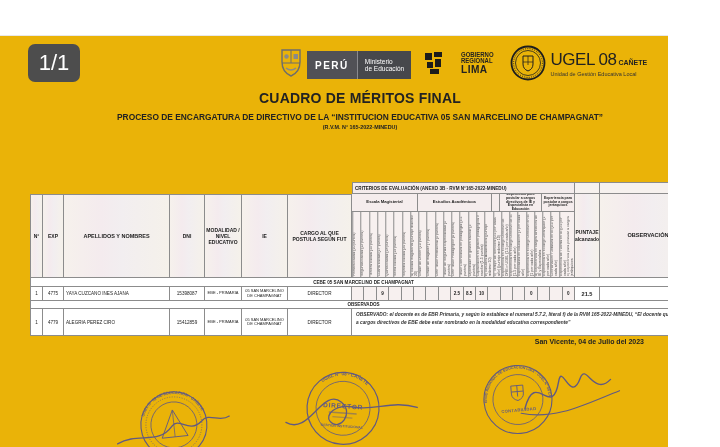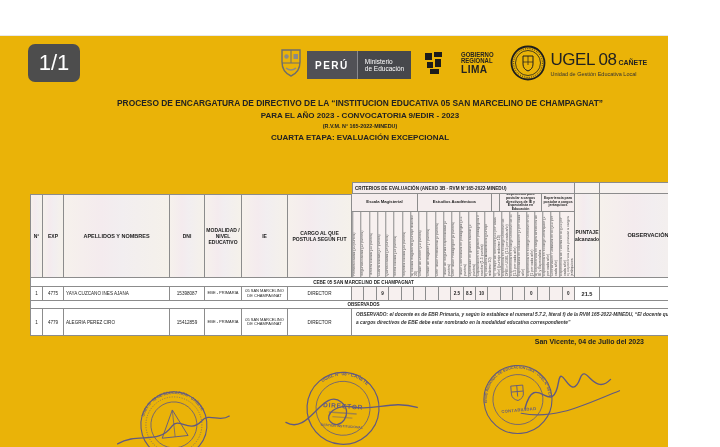--- a/index.html
+++ b/index.html
@@ -129,24 +129,23 @@
         <line x1="13" y1="17" x2="23" y2="17" stroke="#1e1e1e" stroke-width=".7"></line>
       </svg>
       <div>
         <span class="ugel-brand">UGEL 08</span><span class="ugel-region">CAÑETE</span>
         <div class="ugel-sub">Unidad de Gestión Educativa Local</div>
       </div>
     </div>
   </div>
 
   <div class="titles">
+    <div class="t-main">CUADRO DE MÉRITOS FINAL</div>
     <div class="t-2">PROCESO DE ENCARGATURA DE DIRECTIVO DE LA “INSTITUCION EDUCATIVA 05 SAN MARCELINO DE CHAMPAGNAT”</div>
-    <div class="t-3">PARA EL AÑO 2023 - CONVOCATORIA 9/EDIR - 2023</div>
     <div class="t-4">(R.V.M. N° 165-2022-MINEDU)</div>
-    <div class="t-5">CUARTA ETAPA: EVALUACIÓN EXCEPCIONAL</div>
   </div>
 
   <div class="tbl">
 
     <div class="row strip">
       <div class="spacer"></div>
       <div class="cell first topb c-crit crit-title">CRITERIOS DE EVALUACIÓN (ANEXO 3B - RVM N°165-2022-MINEDU)</div>
       <div class="cell topb c-pts"></div>
       <div class="cell topb c-obs"></div>
     </div>

